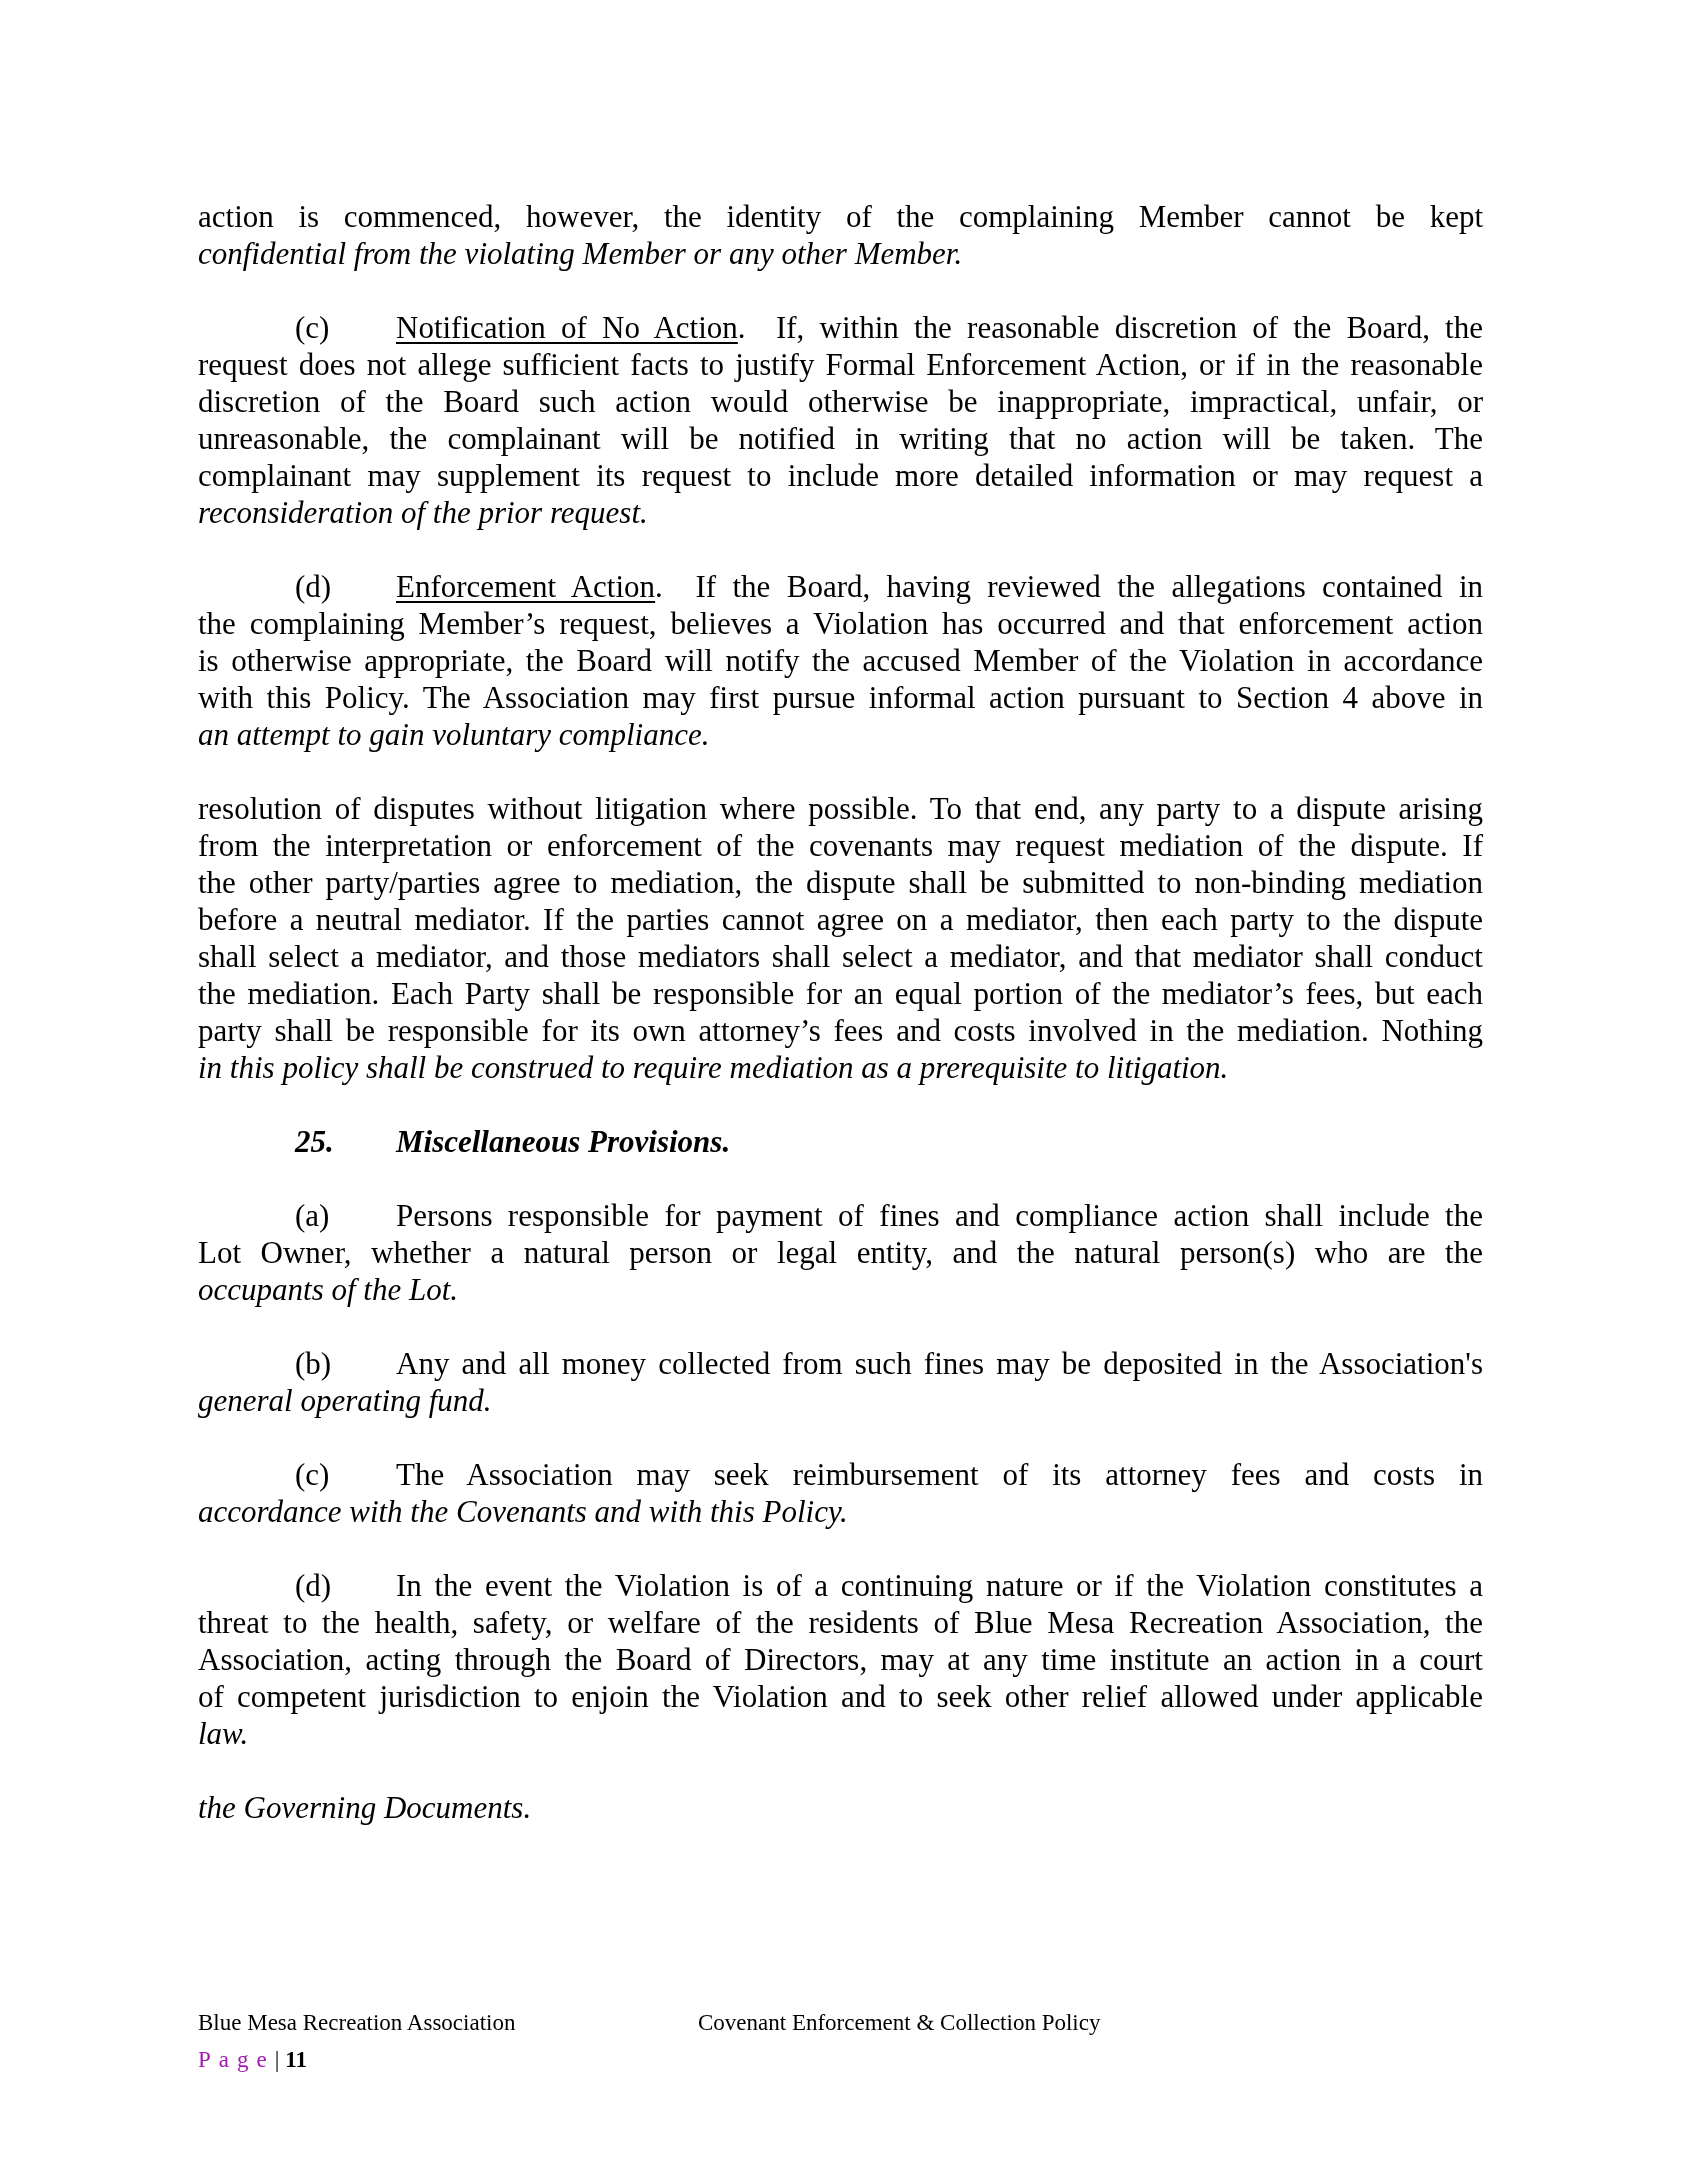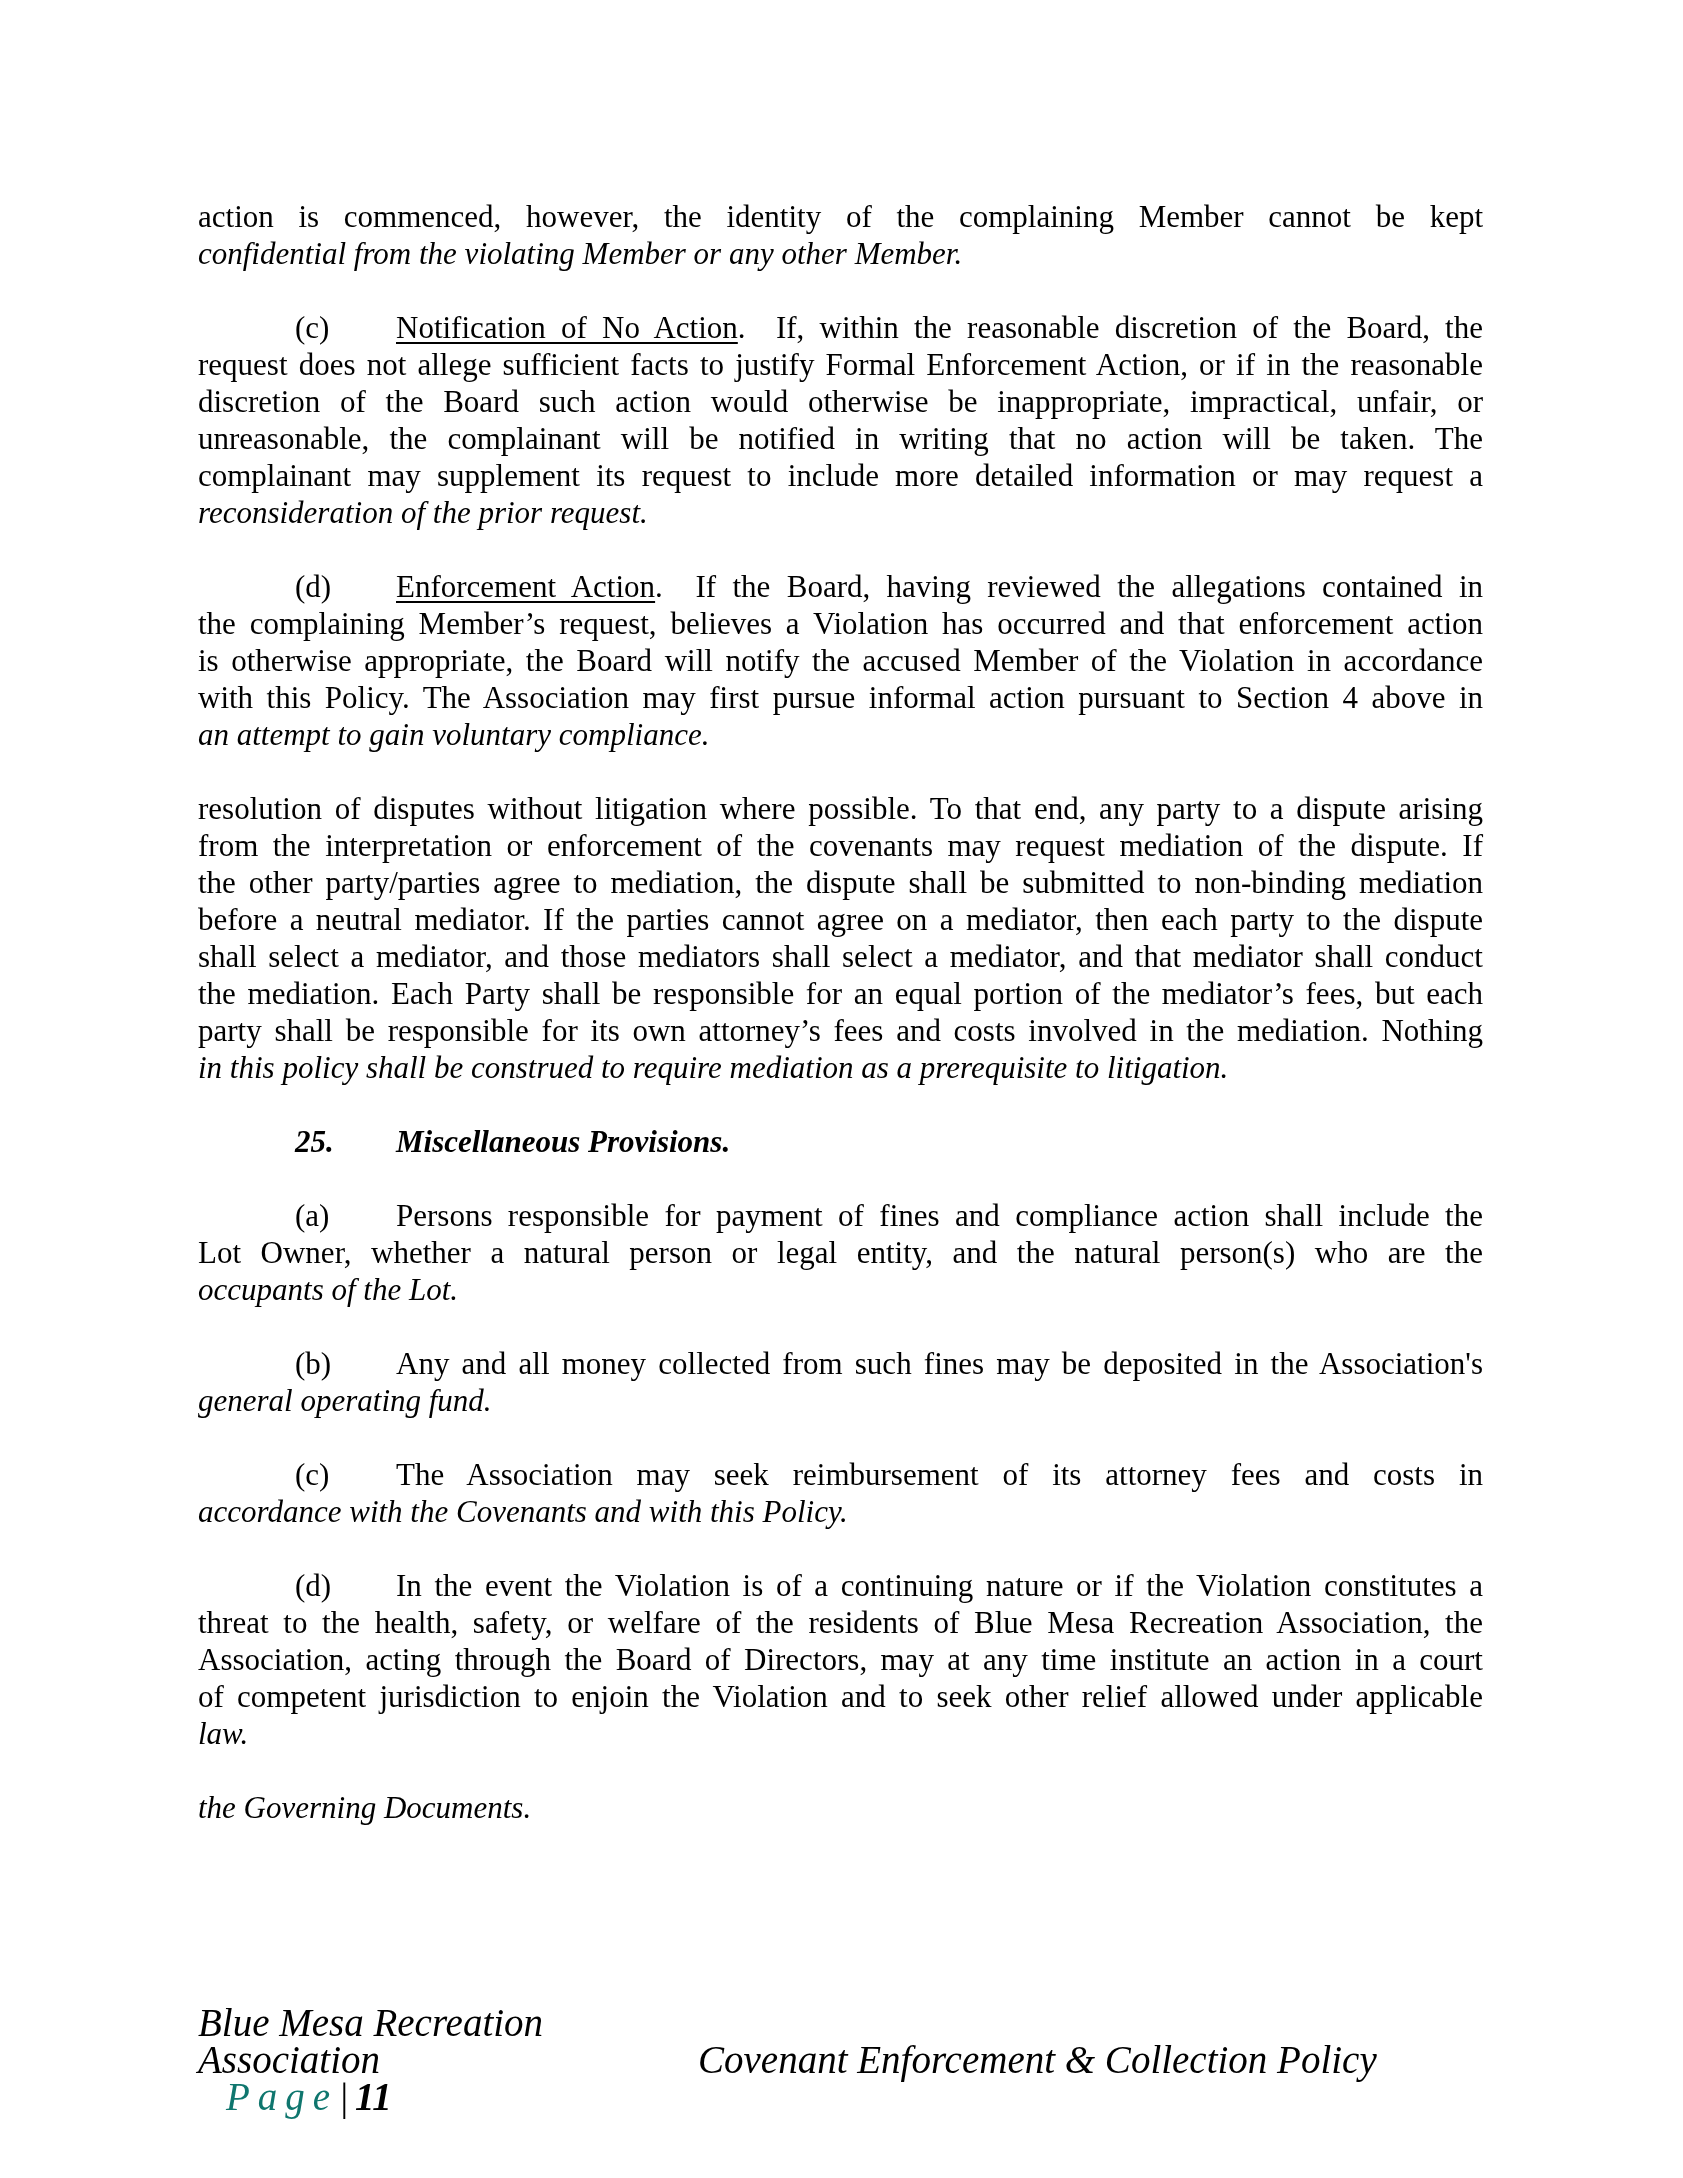--- a/index.html
+++ b/index.html
@@ -52,30 +52,28 @@
     .label-wrap .num {
       display: inline-block;
       margin-left: 97px;
     }
     .u { text-decoration: underline; text-underline-offset: 4px; text-decoration-thickness: 2px; }
     .b { font-weight: bold; }
     .footer {
       position: absolute;
       left: 198px;
       top: 2004px;
-      font-size: 39px;
+      font-size: 23px;
       line-height: 37px;
       width: 1285px;
-      font-style: italic;
     }
     .footer .row1 span.org { display: inline-block; width: 500px; }
     .footer .page-word {
-      color: #0f766e;
+      color: #a21caf;
       letter-spacing: 8px;
-      margin-left: 28px;
     }
     .footer .sep {
       color: #000;
       margin: 0 6px 0 0;
     }
     .footer .page-num { font-weight: bold; }
   </style>
 </head>
 <body>
 

